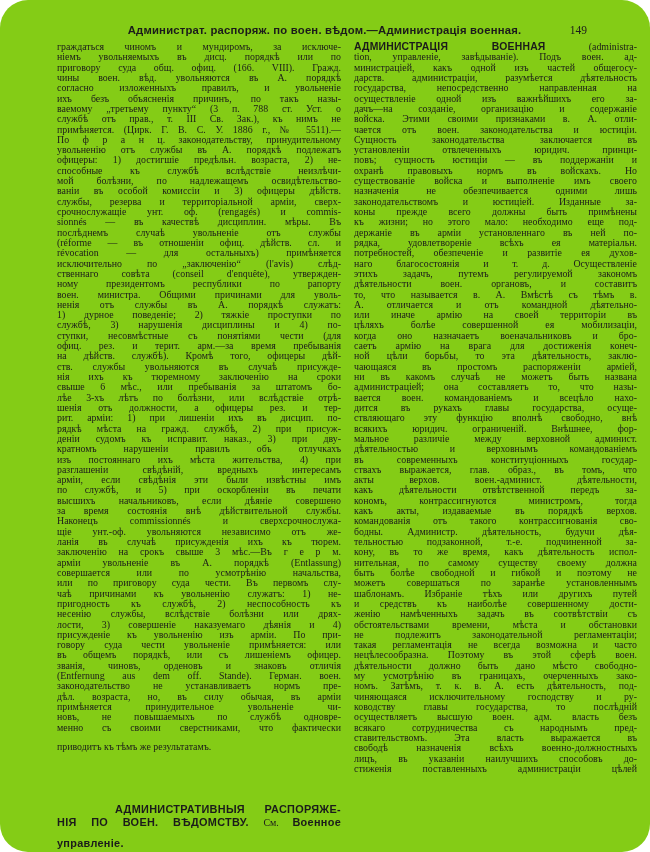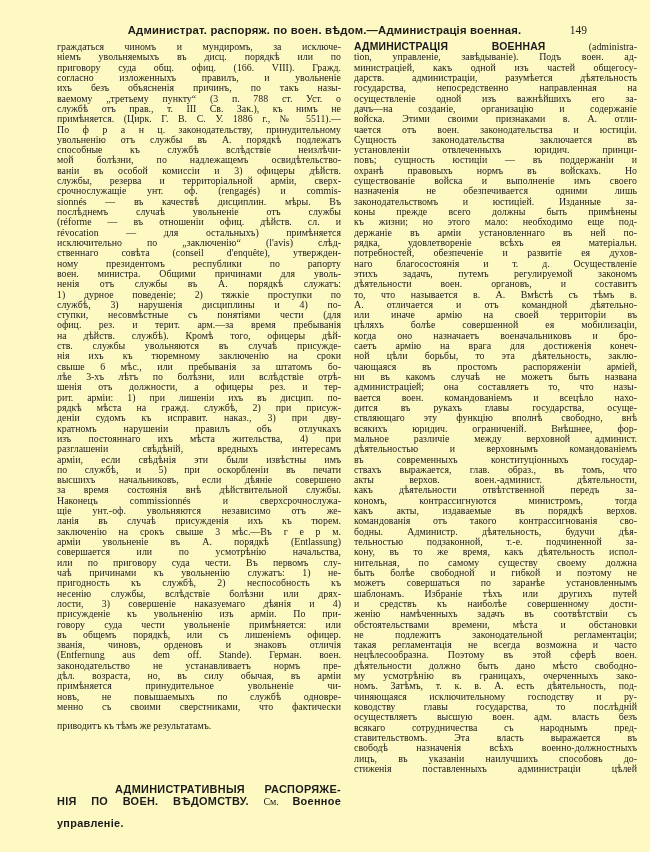--- a/index.html
+++ b/index.html
@@ -1,22 +1,23 @@
 <!DOCTYPE html>
 <html><head>
 <meta charset="utf-8">
 <style>
   html,body{margin:0;padding:0;}
   .page{
     position:relative;
     width:650px;height:852px;
-    background:#fef9c3;
+    background:#84cc16;
     color:#1b1b1b;
     font-family:"Liberation Serif", serif;
     overflow:hidden;
+    border-radius:28px;
   }
   .running-header{position:absolute;top:24px;left:57px;right:13px;height:15px;}
   .rh-title{
     position:absolute;left:55px;right:100px;text-align:center;
     font-family:"Liberation Sans", sans-serif;
     font-weight:bold;font-size:11.3px;letter-spacing:.2px;white-space:nowrap;
   }
   .rh-num{
     position:absolute;right:50px;top:0;
     font-family:"Liberation Serif", serif;
@@ -56,27 +57,29 @@
 <div class="page">
   <div class="running-header">
     <div class="rh-title">Администрат. распоряж. по воен. вѣдом.—Администрація военная.</div>
     <div class="rh-num">149</div>
   </div>
   <div class="body-columns">
     <div class="col left">
         <div class="ln">граждаться чиномъ и мундиромъ, за исключе-</div>
         <div class="ln">ніемъ увольняемыхъ въ дисц. порядкѣ или по</div>
         <div class="ln">приговору суда общ. офиц. (166. VIII). Гражд.</div>
+        <div class="ln">чины воен. вѣд. увольняются въ А. порядкѣ</div>
         <div class="ln">согласно изложенныхъ правилъ, и увольненіе</div>
         <div class="ln">ихъ безъ объясненія причинъ, по такъ назы-</div>
         <div class="ln">ваемому „третьему пункту“ (3 п. 788 ст. Уст. о</div>
         <div class="ln">службѣ отъ прав., т. III Св. Зак.), къ нимъ не</div>
         <div class="ln">примѣняется. (Цирк. Г. В. С. У. 1886 г., № 5511).—</div>
         <div class="ln">По ф р а н ц. законодательству, принудительному</div>
         <div class="ln">увольненію отъ службы въ А. порядкѣ подлежатъ</div>
+        <div class="ln">офицеры: 1) достигшіе предѣльн. возраста, 2) не-</div>
         <div class="ln">способные къ службѣ вслѣдствіе неизлѣчи-</div>
         <div class="ln">мой болѣзни, по надлежащемъ освидѣтельство-</div>
         <div class="ln">ваніи въ особой комиссіи и 3) офицеры дѣйств.</div>
         <div class="ln">службы, резерва и территоріальной арміи, сверх-</div>
         <div class="ln">срочнослужащіе унт. оф. (rengagés) и commis-</div>
         <div class="ln">sionnés — въ качествѣ дисциплин. мѣры. Въ</div>
         <div class="ln">послѣднемъ случаѣ увольненіе отъ службы</div>
         <div class="ln">(réforme — въ отношеніи офиц. дѣйств. сл. и</div>
         <div class="ln">révocation — для остальныхъ) примѣняется</div>
         <div class="ln">исключительно по „заключенію“ (l'avis) слѣд-</div>

